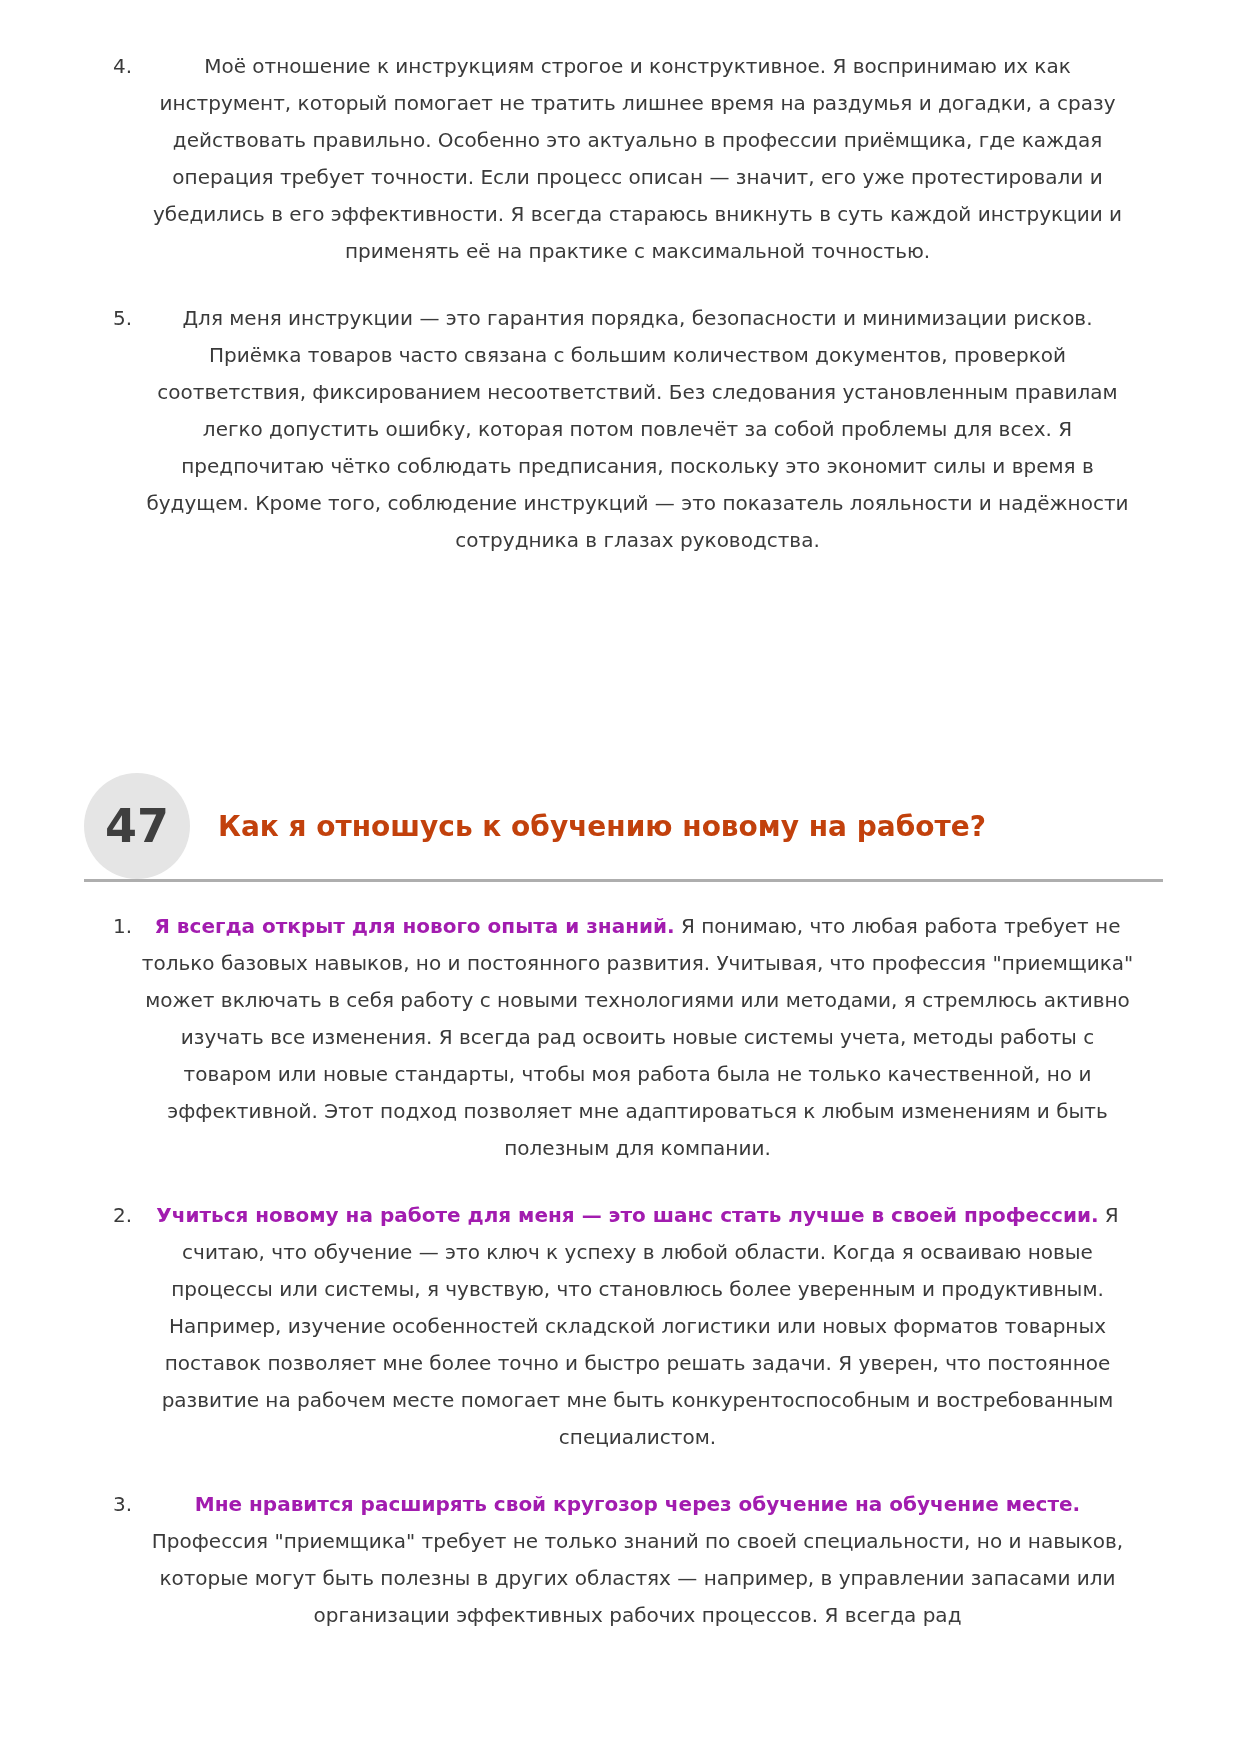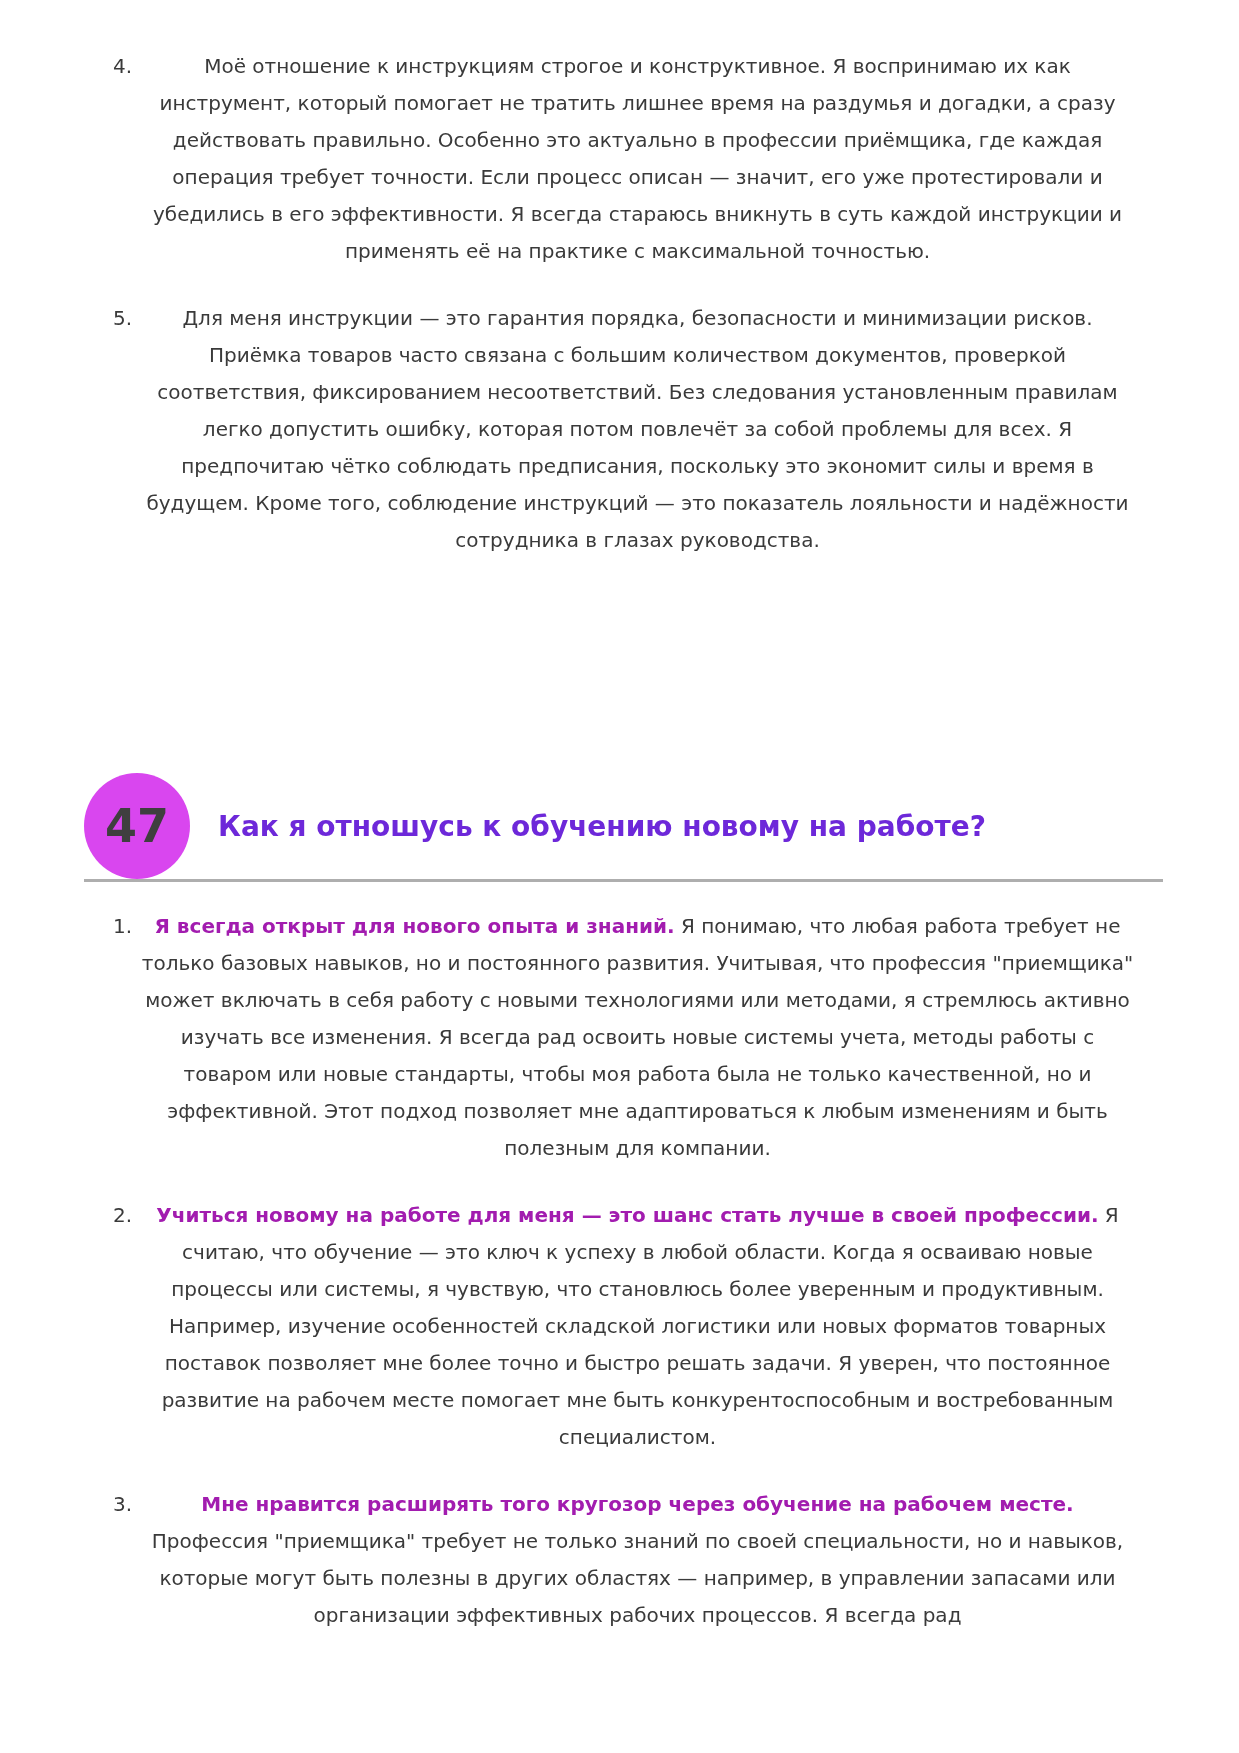--- a/index.html
+++ b/index.html
@@ -41,33 +41,33 @@
   .section-header {
     margin-top: 214px;
     display: flex;
     align-items: center;
     gap: 28px;
   }
   .badge {
     width: 106px;
     height: 106px;
     border-radius: 50%;
-    background: #d946ef;
+    background: #e5e5e5;
     display: flex;
     align-items: center;
     justify-content: center;
     font-size: 46px;
     font-weight: 700;
     color: #3f3f3f;
     flex-shrink: 0;
   }
   .question-title {
     font-size: 28px;
     font-weight: 700;
-    color: #6d28d9;
+    color: #c2410c;
     line-height: 1.25;
   }
   .divider {
     border: none;
     height: 3px;
     background: #aeaeae;
     margin: 0 0 24px 0;
   }
   .bottom-list { margin-top: 26px; }
 </style>
@@ -97,17 +97,17 @@
     <div class="item">
       <span class="marker">1.</span>
       <span class="body"><b>Я всегда открыт для нового опыта и знаний.</b><span> Я понимаю, что любая работа требует не только базовых навыков, но и постоянного развития. Учитывая, что профессия "приемщика" может включать в себя работу с новыми технологиями или методами, я стремлюсь активно изучать все изменения. Я всегда рад освоить новые системы учета, методы работы с товаром или новые стандарты, чтобы моя работа была не только качественной, но и эффективной. Этот подход позволяет мне адаптироваться к любым изменениям и быть полезным для компании.</span></span>
     </div>
     <div class="item">
       <span class="marker">2.</span>
       <span class="body"><b>Учиться новому на работе для меня — это шанс стать лучше в своей профессии.</b><span> Я считаю, что обучение — это ключ к успеху в любой области. Когда я осваиваю новые процессы или системы, я чувствую, что становлюсь более уверенным и продуктивным. Например, изучение особенностей складской логистики или новых форматов товарных поставок позволяет мне более точно и быстро решать задачи. Я уверен, что постоянное развитие на рабочем месте помогает мне быть конкурентоспособным и востребованным специалистом.</span></span>
     </div>
     <div class="item">
       <span class="marker">3.</span>
-      <span class="body"><b>Мне нравится расширять того кругозор через обучение на рабочем месте.</b><span> Профессия "приемщика" требует не только знаний по своей специальности, но и навыков, которые могут быть полезны в других областях — например, в управлении запасами или организации эффективных рабочих процессов. Я всегда рад</span></span>
+      <span class="body"><b>Мне нравится расширять свой кругозор через обучение на обучение месте.</b><span> Профессия "приемщика" требует не только знаний по своей специальности, но и навыков, которые могут быть полезны в других областях — например, в управлении запасами или организации эффективных рабочих процессов. Я всегда рад</span></span>
     </div>
   </div>
 
 </div>
 
 </body></html>

